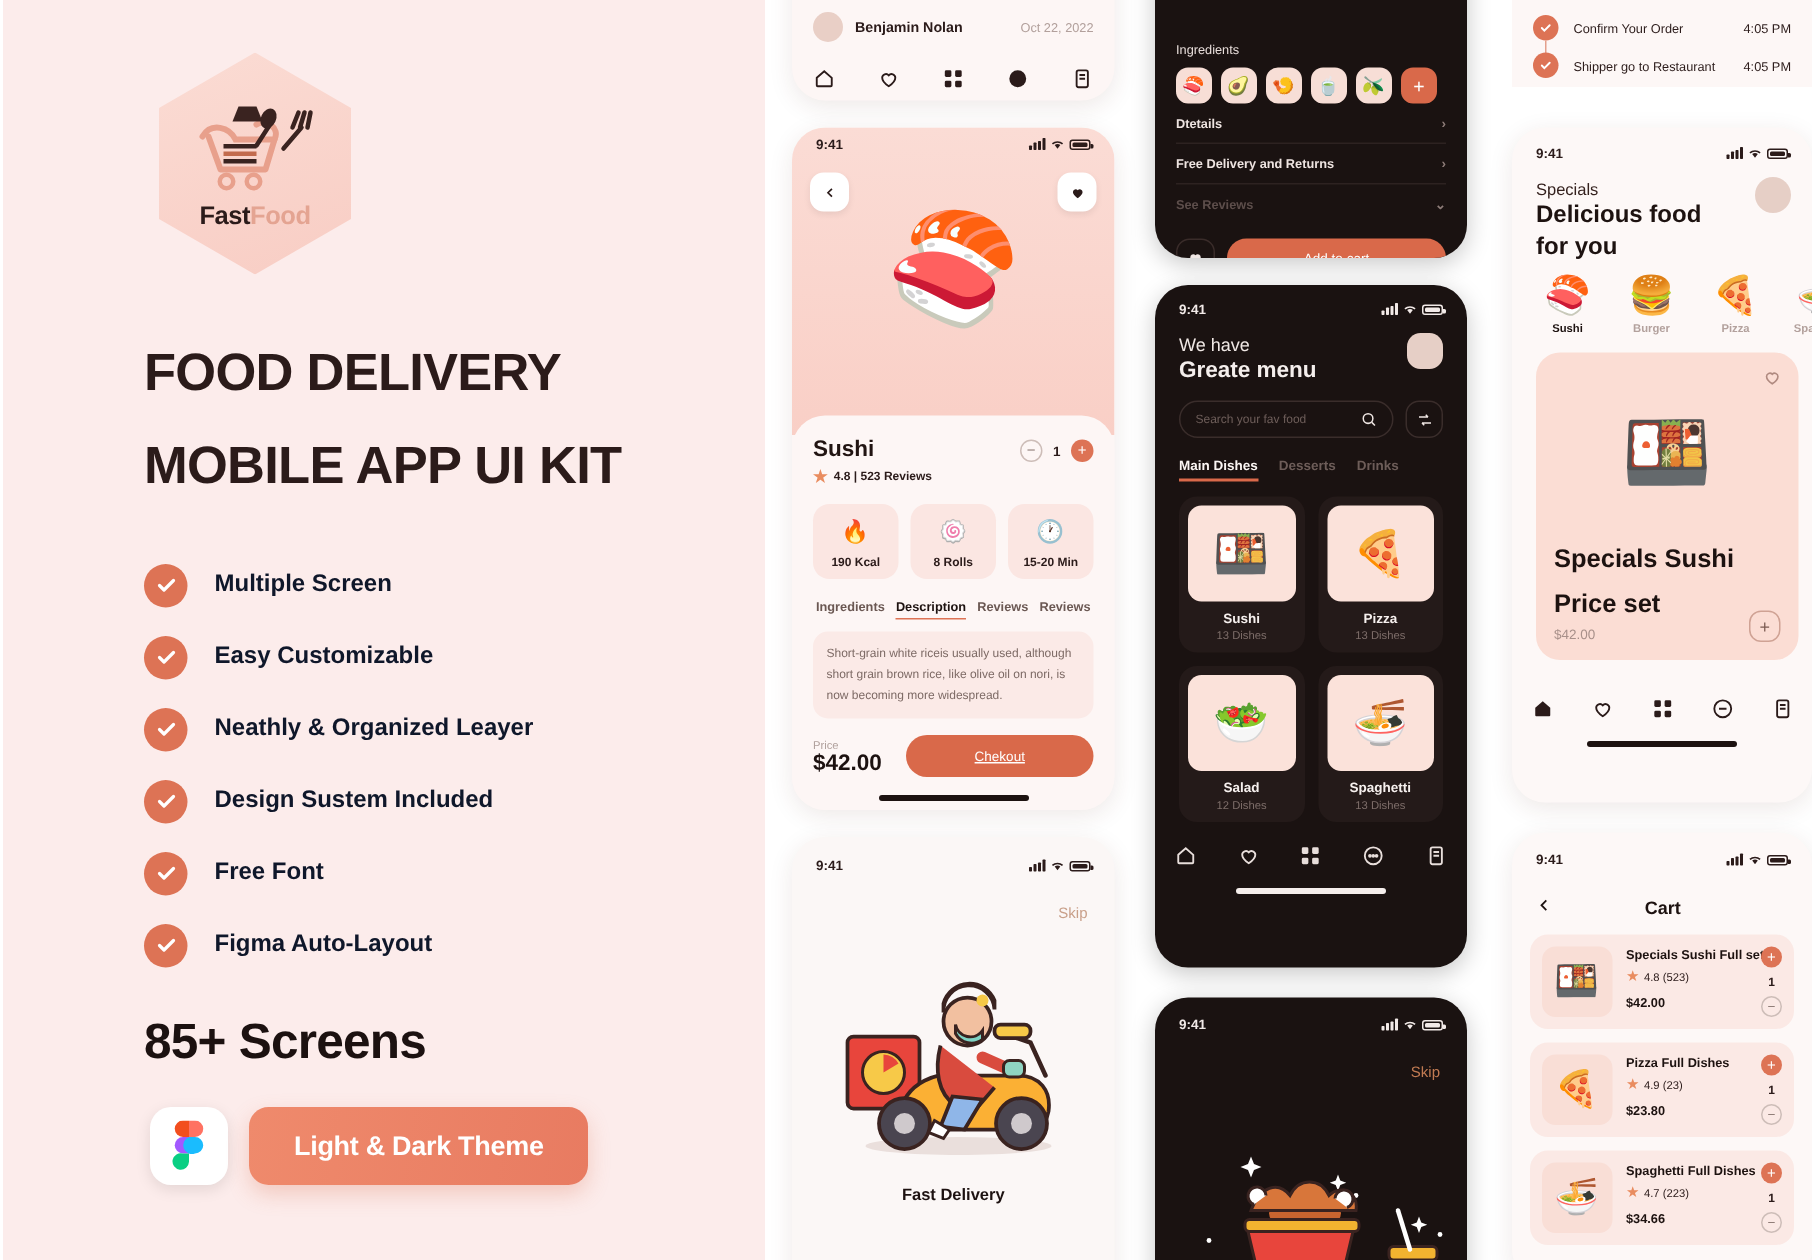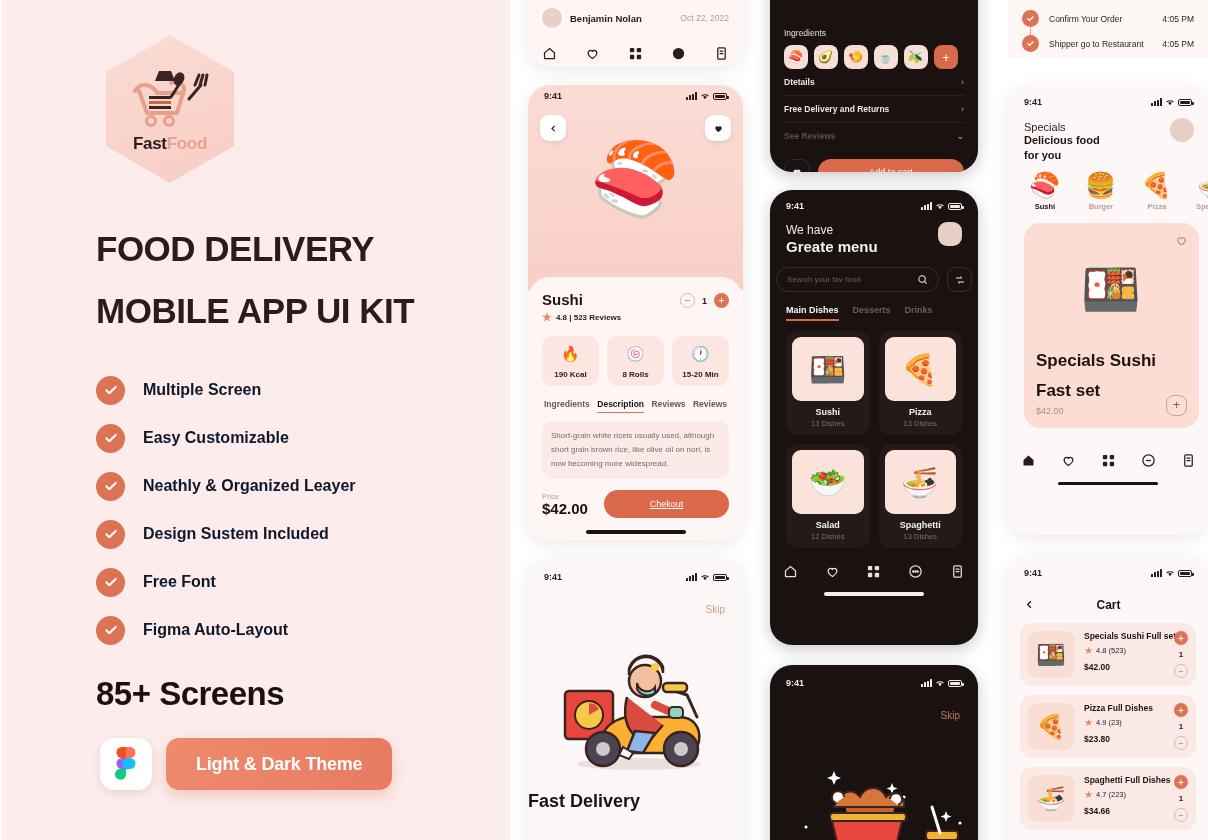--- a/index.html
+++ b/index.html
@@ -116,21 +116,21 @@
   .pricerow { display:flex; align-items:center; margin-top:11px; }
   .pricerow .plab { font-size:7.5px; color:#b0a09c; }
   .pricerow .pval { font-size:15px; font-weight:bold; color:#1c1110; margin-top:-1px; }
   .chk { margin-left:auto; width:125px; height:28px; border-radius:16px; background:#d9694a; color:#fff;
          font-size:9px; display:flex; align-items:center; justify-content:center; border:none; cursor:pointer;text-decoration:underline; }
 
   
   #phoneC { left:528px; top:558px; width:215px; height:330px; }
   .skip { text-align:right; padding:16px 18px 0; font-size:10px; color:#c9a08a; font-weight:500; }
   .scooter { display:block; margin:14px auto 0; }
-  .onbtitle { text-align:left; font-size:18px; font-weight:bold; color:#1c1110; margin-top:12px; }
+  .onbtitle { text-align:center; font-size:11px; font-weight:bold; color:#1c1110; margin-top:12px; }
 
   
   #phoneD { left:770px; top:-58px; width:208px; height:230px; color:#f3ece9; }
   .ingwrap { padding:8px 14px 0; }
   .ingtitle { font-size:8.5px; color:#e8dedb; }
   .ingrow { display:flex; gap:6px; margin-top:7px; }
   .ingchip { width:24px; height:24px; border-radius:8px; background:#f7ded6;
              display:flex; align-items:center; justify-content:center; font-size:12px; }
   .ingadd { width:24px; height:24px; border-radius:8px; background:#d9694a; color:#fff;
             display:flex; align-items:center; justify-content:center; font-size:13px; }
@@ -143,21 +143,21 @@
               display:flex; align-items:center; justify-content:center; }
   .addcart { flex:1; height:26px; border-radius:14px; background:#d9694a; color:#fff; font-size:9px;
              display:flex; align-items:center; justify-content:center; border:none; cursor:pointer; }
 
   
   #phoneE { left:770px; top:190px; width:208px; height:455px; color:#f4eeec; }
   .eh { padding:6px 16px 0; }
   .eh .l1 { font-size:12px; color:#f0e8e5; }
   .eh .l2 { font-size:15px; font-weight:bold; margin-top:1px; }
   .eav { position:absolute; right:16px; top:32px; width:24px; height:24px; border-radius:9px; background:#e6cfc6; overflow:hidden; }
-  .searchrow { display:flex; align-items:center; gap:8px; padding:0 6px; margin-top:12px; }
+  .searchrow { display:flex; align-items:center; gap:8px; padding:0 16px; margin-top:12px; }
   .sbox { flex:1; height:25px; border-radius:14px; border:1px solid #3a2d2b; display:flex; align-items:center; padding:0 10px; }
   .sbox span { font-size:8px; color:#6e5e5a; flex:1; }
   .fbtn { width:25px; height:25px; border-radius:9px; border:1px solid #3a2d2b; display:flex; align-items:center; justify-content:center; }
   .mtabs { display:flex; gap:14px; padding:0 16px; margin-top:13px; }
   .mtabs span { font-size:9px; color:#6d5d59; font-weight:bold; padding-bottom:4px; }
   .mtabs span.on { color:#fbf6f4; border-bottom:2px solid #d9694a; }
   .grid { display:grid; grid-template-columns:1fr 1fr; gap:9px; padding:10px 16px 0; }
   .gcard { background:#241a19; border-radius:12px; padding:6px 6px 7px; }
   .gimg { height:64px; background:#fbe2da; border-radius:9px; display:flex; align-items:center; justify-content:center; font-size:30px; }
   .gname { text-align:center; font-size:9px; font-weight:bold; margin-top:6px; color:#f6f0ee; }
@@ -174,21 +174,21 @@
           display:flex; align-items:center; justify-content:center; flex:0 0 auto; }
   .tdot svg { width:9px; height:9px; }
   .tlab { margin-left:10px; font-size:8.5px; color:#2b1b1a; font-weight:500; }
   .ttime { margin-left:auto; font-size:8.5px; color:#2b1b1a; }
   .tline { position:absolute; left:21.5px; top:21px; width:1.5px; height:22px; background:#e4a08c; }
 
   
   #phoneH { left:1008px; top:85px; width:200px; height:450px; }
   .hh { padding:8px 16px 0; }
   .hh .l1 { font-size:11px; color:#34211e; }
-  .hh .l2 { font-size:11px; font-weight:bold; color:#1d1210; line-height:1.25; margin-top:1px; }
+  .hh .l2 { font-size:16px; font-weight:bold; color:#1d1210; line-height:1.25; margin-top:1px; }
   .havat { position:absolute; right:14px; top:33px; width:24px; height:24px; border-radius:50%; background:#e6cfc6; overflow:hidden; }
   .cats { display:flex; gap:14px; padding:10px 16px 0; }
   .cat { text-align:center; width:42px; flex:0 0 auto; }
   .cat .ci { font-size:25px; line-height:1; }
   .cat .cl { font-size:7.5px; margin-top:4px; color:#b3a19d; font-weight:bold; }
   .cat.on .cl { color:#1d1210; }
   .scards { display:flex; gap:10px; padding:12px 0 0 16px; }
   .scard { width:175px; flex:0 0 auto; background:#fbddd4; border-radius:16px; padding:10px 12px 12px; position:relative; }
   .scard .fav { position:absolute; right:11px; top:10px; }
   .scard .simg { height:105px; display:flex; align-items:center; justify-content:center; font-size:48px; margin-top:4px; }
@@ -696,21 +696,21 @@
     <div class="cl">Spaghetti</div>
   </div>
       </div>
     <div class="scards" id="spec-cards">
         <div class="scard">
     <span class="fav"><svg width="13" height="13" viewBox="0 0 24 24" fill="none" stroke="#b08a80" stroke-width="2">
               <path d="M12 20s-7-4.6-7-9a4 4 0 017-2.6A4 4 0 0119 11c0 4.4-7 9-7 9z"></path>
             </svg></span>
     <div class="simg">🍱</div>
     <div class="sname">Specials Sushi</div>
-    <div class="sname">Fast set</div>
+    <div class="sname">Price set</div>
     <div class="sprice">$42.00</div>
     <span class="splus">+</span>
   </div>
       </div>
     <div class="tabbar" style="margin-top:18px">
       <span><svg viewBox="0 0 24 24" fill="#2b1b1a">
             <path d="M4 11l8-7 8 7v8a1 1 0 01-1 1H5a1 1 0 01-1-1z"></path>
           </svg></span>
       <span><svg viewBox="0 0 24 24" fill="none" stroke="#2b1b1a" stroke-width="2">
             <path d="M12 20s-7-4.6-7-9a4 4 0 017-2.6A4 4 0 0119 11c0 4.4-7 9-7 9z"></path>

